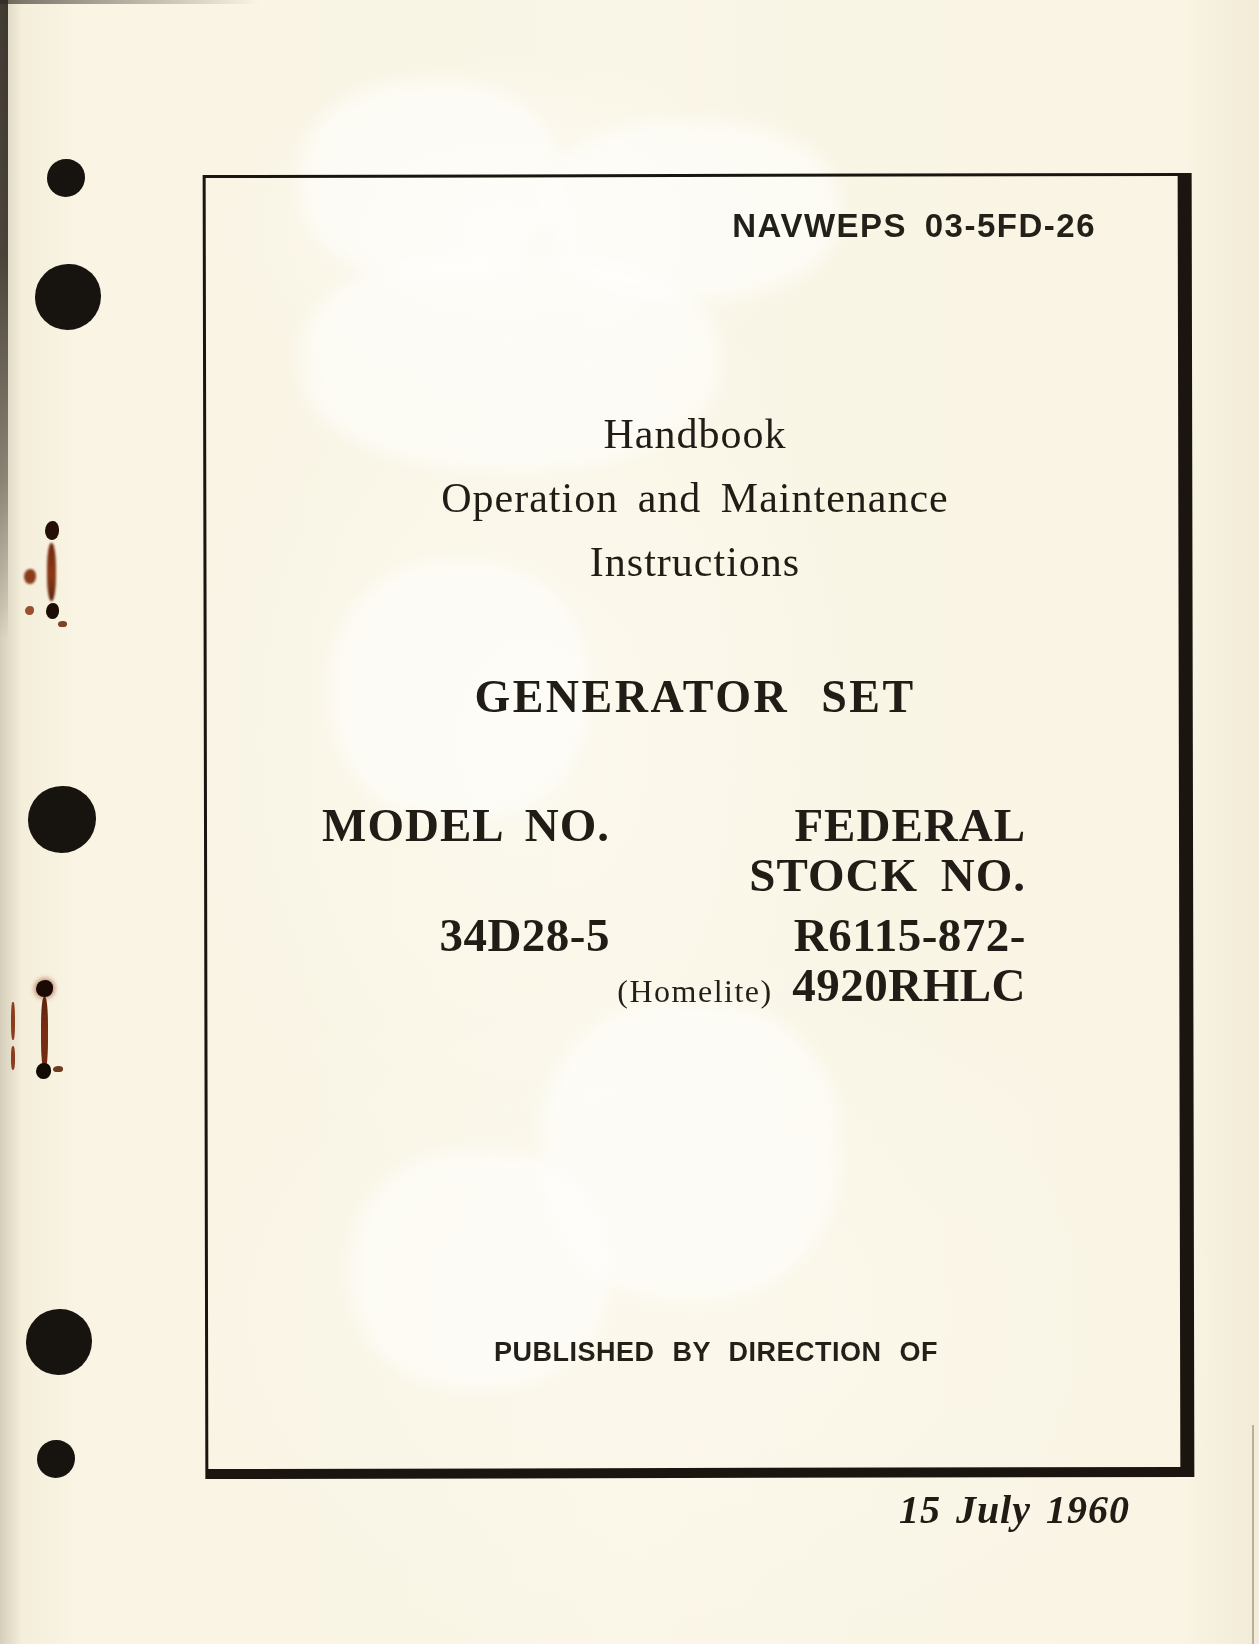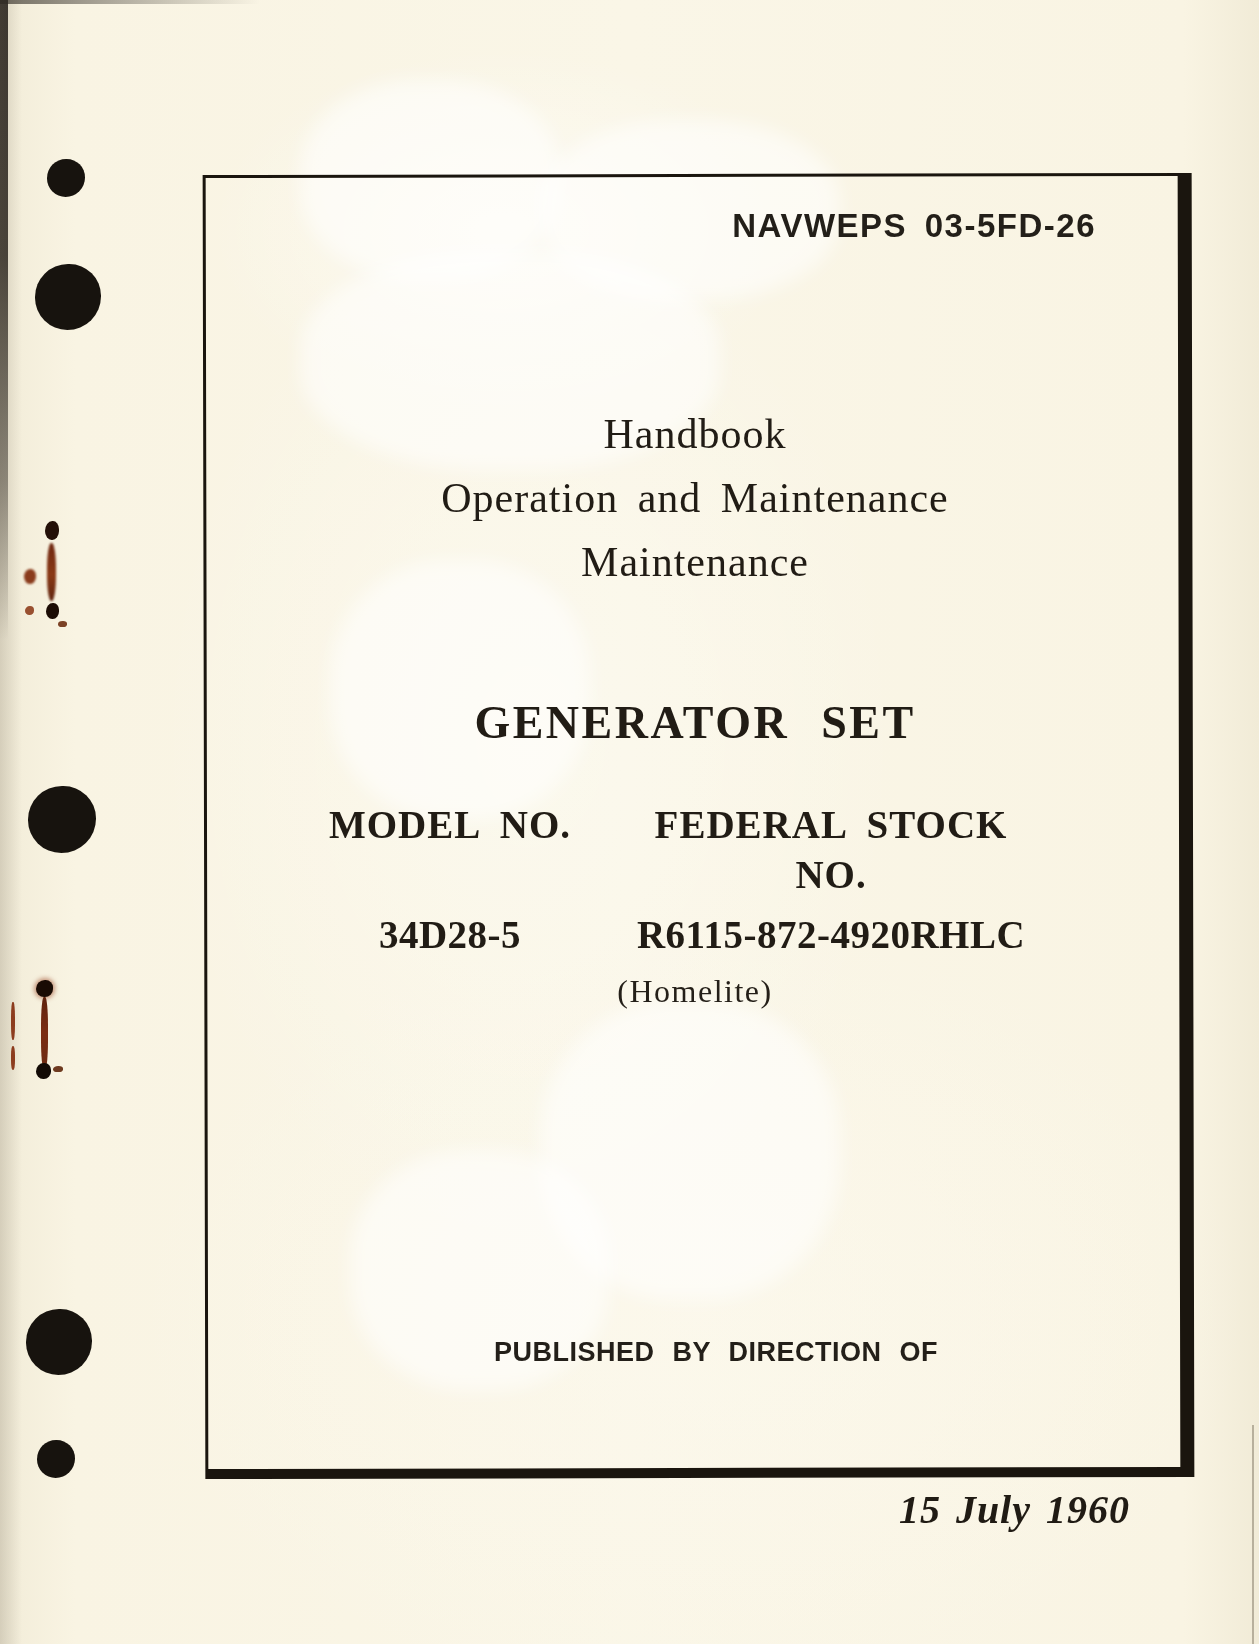--- a/index.html
+++ b/index.html
@@ -74,40 +74,40 @@
     color: #231f19;
   }
   .title-block {
     position: absolute; left: 207px; top: 402px; width: 976px;
     text-align: center;
     font-size: 42px; line-height: 64px; font-weight: 400;
     letter-spacing: 1px; word-spacing: 8px;
     color: #211c15;
   }
   .subject {
-    position: absolute; left: 207px; top: 696px; width: 976px;
+    position: absolute; left: 207px; top: 670px; width: 976px;
     text-align: center;
     font-size: 46px; font-weight: 700;
     letter-spacing: 2.5px; word-spacing: 18px;
     color: #211c15;
   }
   .spec-table {
     position: absolute; left: 207px; top: 800px; width: 976px;
     color: #211c15;
   }
   .spec-row {
     display: grid;
     grid-template-columns: 320px 390px;
     column-gap: 26px;
     margin-left: 83px;
   }
   .spec-row.header { margin-bottom: 10px; }
   .spec-cell {
-    text-align: center;
-    font-size: 39px; line-height: 50px; font-weight: 700;
+    text-align: right;
+    font-size: 47px; line-height: 50px; font-weight: 700;
     letter-spacing: 0.5px;
   }
   .spec-row.header .spec-cell { word-spacing: 10px; letter-spacing: 1px; }
   .manufacturer {
     position: absolute; left: 207px; top: 941px; width: 976px;
     text-align: center;
     font-size: 32px; font-weight: 400; letter-spacing: 1.5px;
     color: #241f18;
     margin-top: 32px;
   }
@@ -164,21 +164,21 @@
   <div class="stain" style="left:11px; top:1046px; width:4px; height:24px; border-radius:40%; filter:blur(0.5px); background:#8c3c1e;"></div>
   <div class="stain blob" style="left:53px; top:1066px; width:10px; height:6px; background:#6e3a20; filter:blur(0.5px);"></div>
 
   <div class="frame"></div>
 
   <div class="doc-number">NAVWEPS 03-5FD-26</div>
 
   <div class="title-block">
     <div>Handbook</div>
     <div>Operation and Maintenance</div>
-    <div>Maintenance</div>
+    <div>Instructions</div>
   </div>
 
   <div class="subject">GENERATOR SET</div>
 
   <div class="spec-table">
     <div class="spec-row header">
       <div class="spec-cell">MODEL NO.</div>
       <div class="spec-cell">FEDERAL STOCK NO.</div>
     </div>
     <div class="spec-row">

